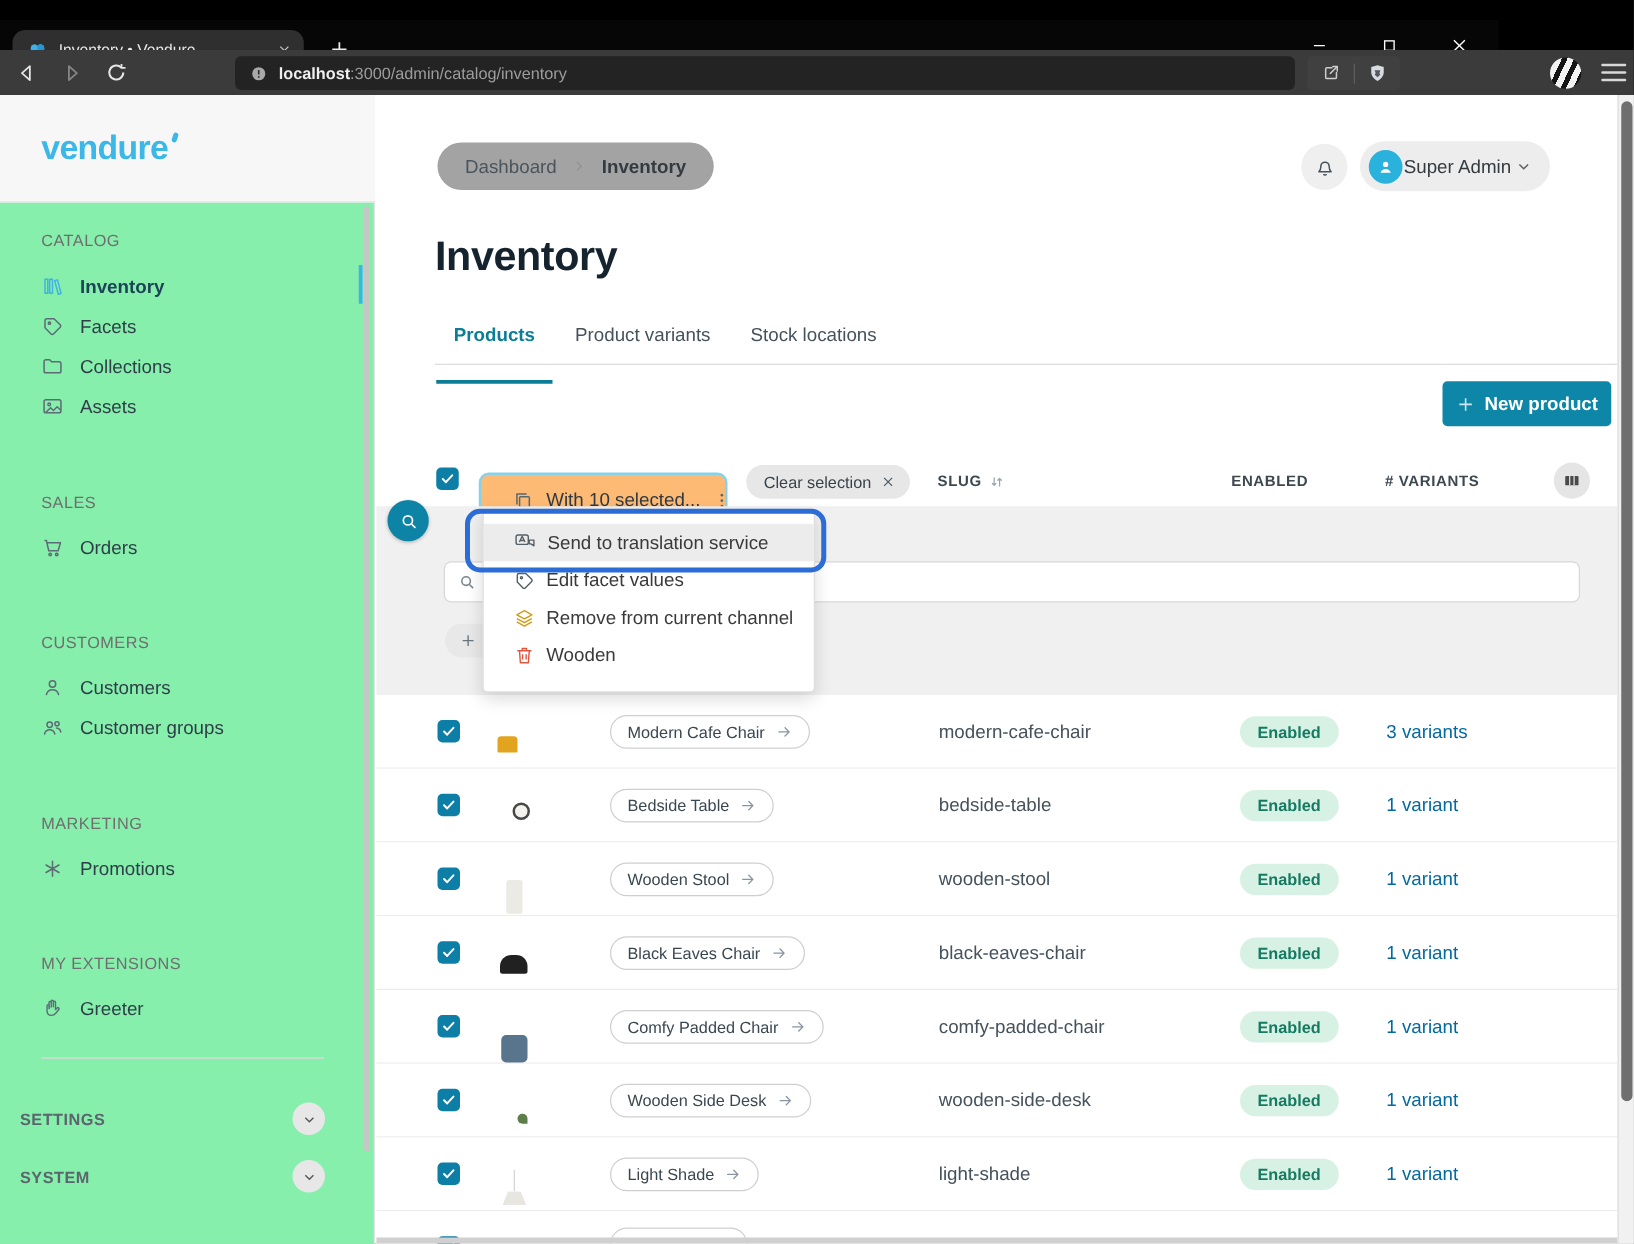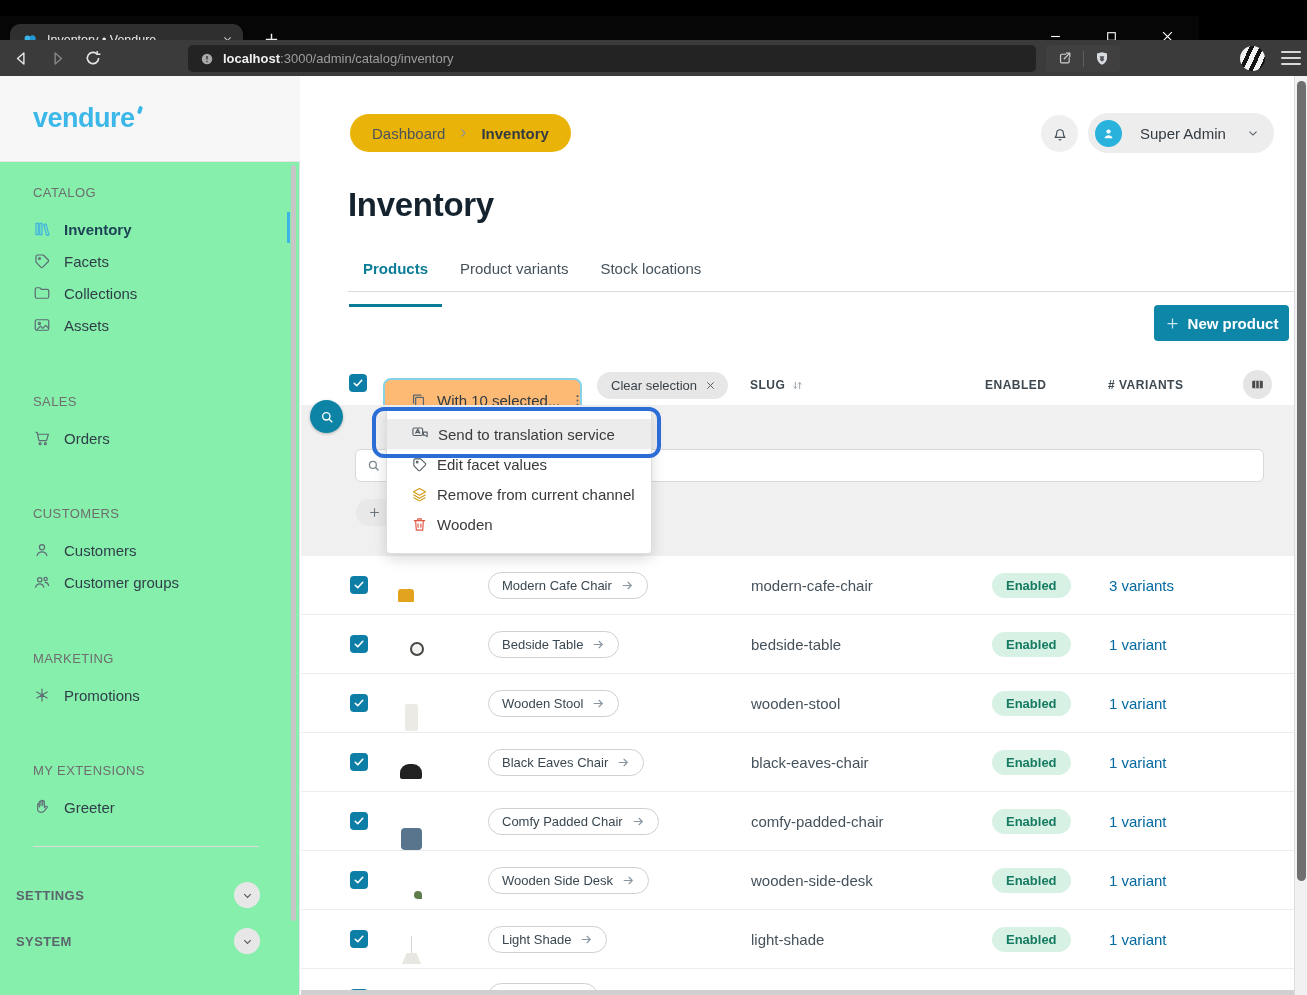--- a/index.html
+++ b/index.html
@@ -61,30 +61,30 @@
     padding:0 32px 0 16px; }
   .collapsed-row.second { margin-top:14px; }
   .collapsed-label { font-size:13px; font-weight:600; color:#5b656d; letter-spacing:0.4px; }
   .chev-circle { width:26px; height:26px; border-radius:50%; background:#e7e7e7; display:flex; align-items:center; justify-content:center; color:#555; }
   .active-bar { position:absolute; left:287px; top:136px; width:3px; height:31px; background:#3db4e6; }
   .side-scroll { position:absolute; right:3px; top:89px; width:5px; height:756px; background:#c6c6c6; border-radius:3px; }
 
   
   .main { position:absolute; left:301px; top:0; width:993px; height:919px; background:#fff; overflow:hidden; }
 
-  .breadcrumb { position:absolute; left:49px; top:38px; height:38px; background:#eab308; border-radius:19px;
+  .breadcrumb { position:absolute; left:49px; top:38px; height:38px; background:#a3a3a3; border-radius:19px;
     display:flex; align-items:center; gap:12px; padding:0 22px; font-size:15px; }
   .bc-root { color:#4a545c; }
   .bc-sep { color:#8a949c; display:flex; }
   .bc-current { color:#333b41; font-weight:600; }
 
   .bell-btn { position:absolute; left:740px; top:39px; width:37px; height:37px; border-radius:50%;
     background:#efefef; display:flex; align-items:center; justify-content:center; color:#46525c; }
   .user-pill { position:absolute; left:787px; top:37px; height:40px; background:#ededed; border-radius:20px;
-    display:flex; align-items:center; padding:0 14px 0 7px; gap:18px; }
+    display:flex; align-items:center; padding:0 14px 0 7px; gap:1px; }
   .user-avatar { width:27px; height:27px; border-radius:50%; background:#29b2dc; display:flex; align-items:center; justify-content:center; }
   .user-name { font-size:15px; color:#333b41; }
   .user-chev { color:#555e66; display:flex; margin-left:2px; }
 
   .page-title { position:absolute; left:47px; top:110px; font-size:33px; font-weight:700; color:#15232e; letter-spacing:-0.3px; }
 
   .tabs-line { position:absolute; left:47px; top:215px; width:946px; height:1px; background:#dcdcdc; }
   .tabs { position:absolute; left:62px; top:184px; display:flex; gap:32px; }
   .tab-item { font-size:15px; color:#46525b; padding-bottom:29px; position:relative; cursor:pointer; }
   .tab-item.active { color:#0c7d97; font-weight:600; }

